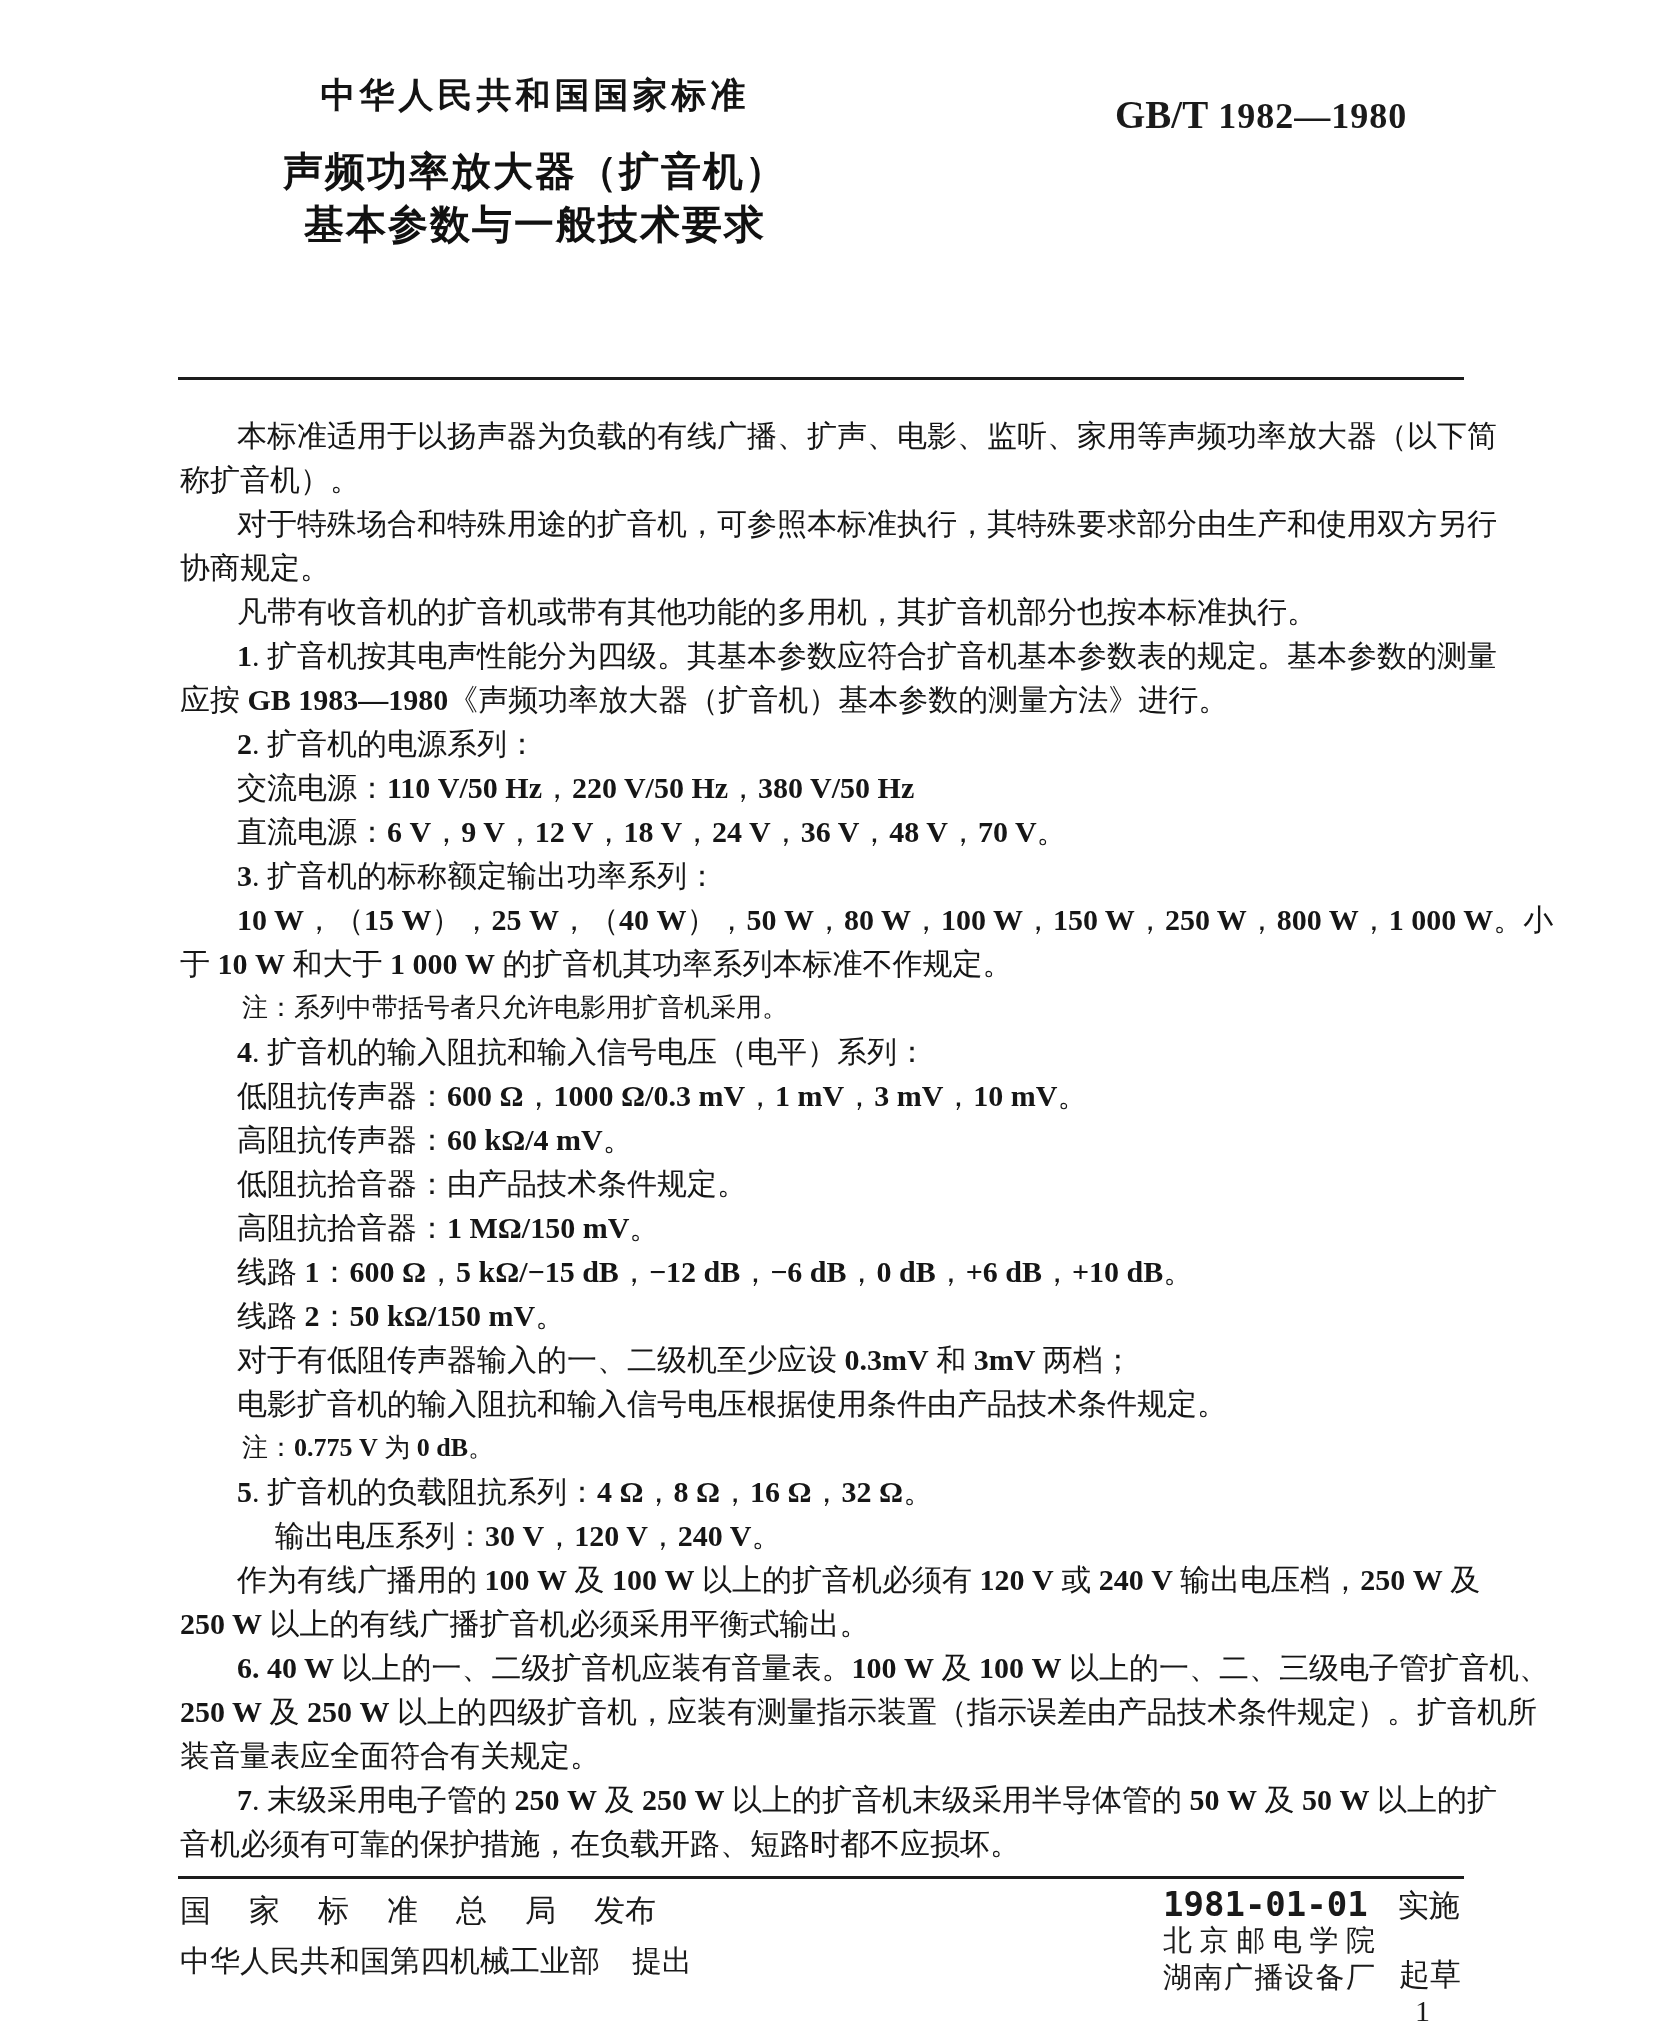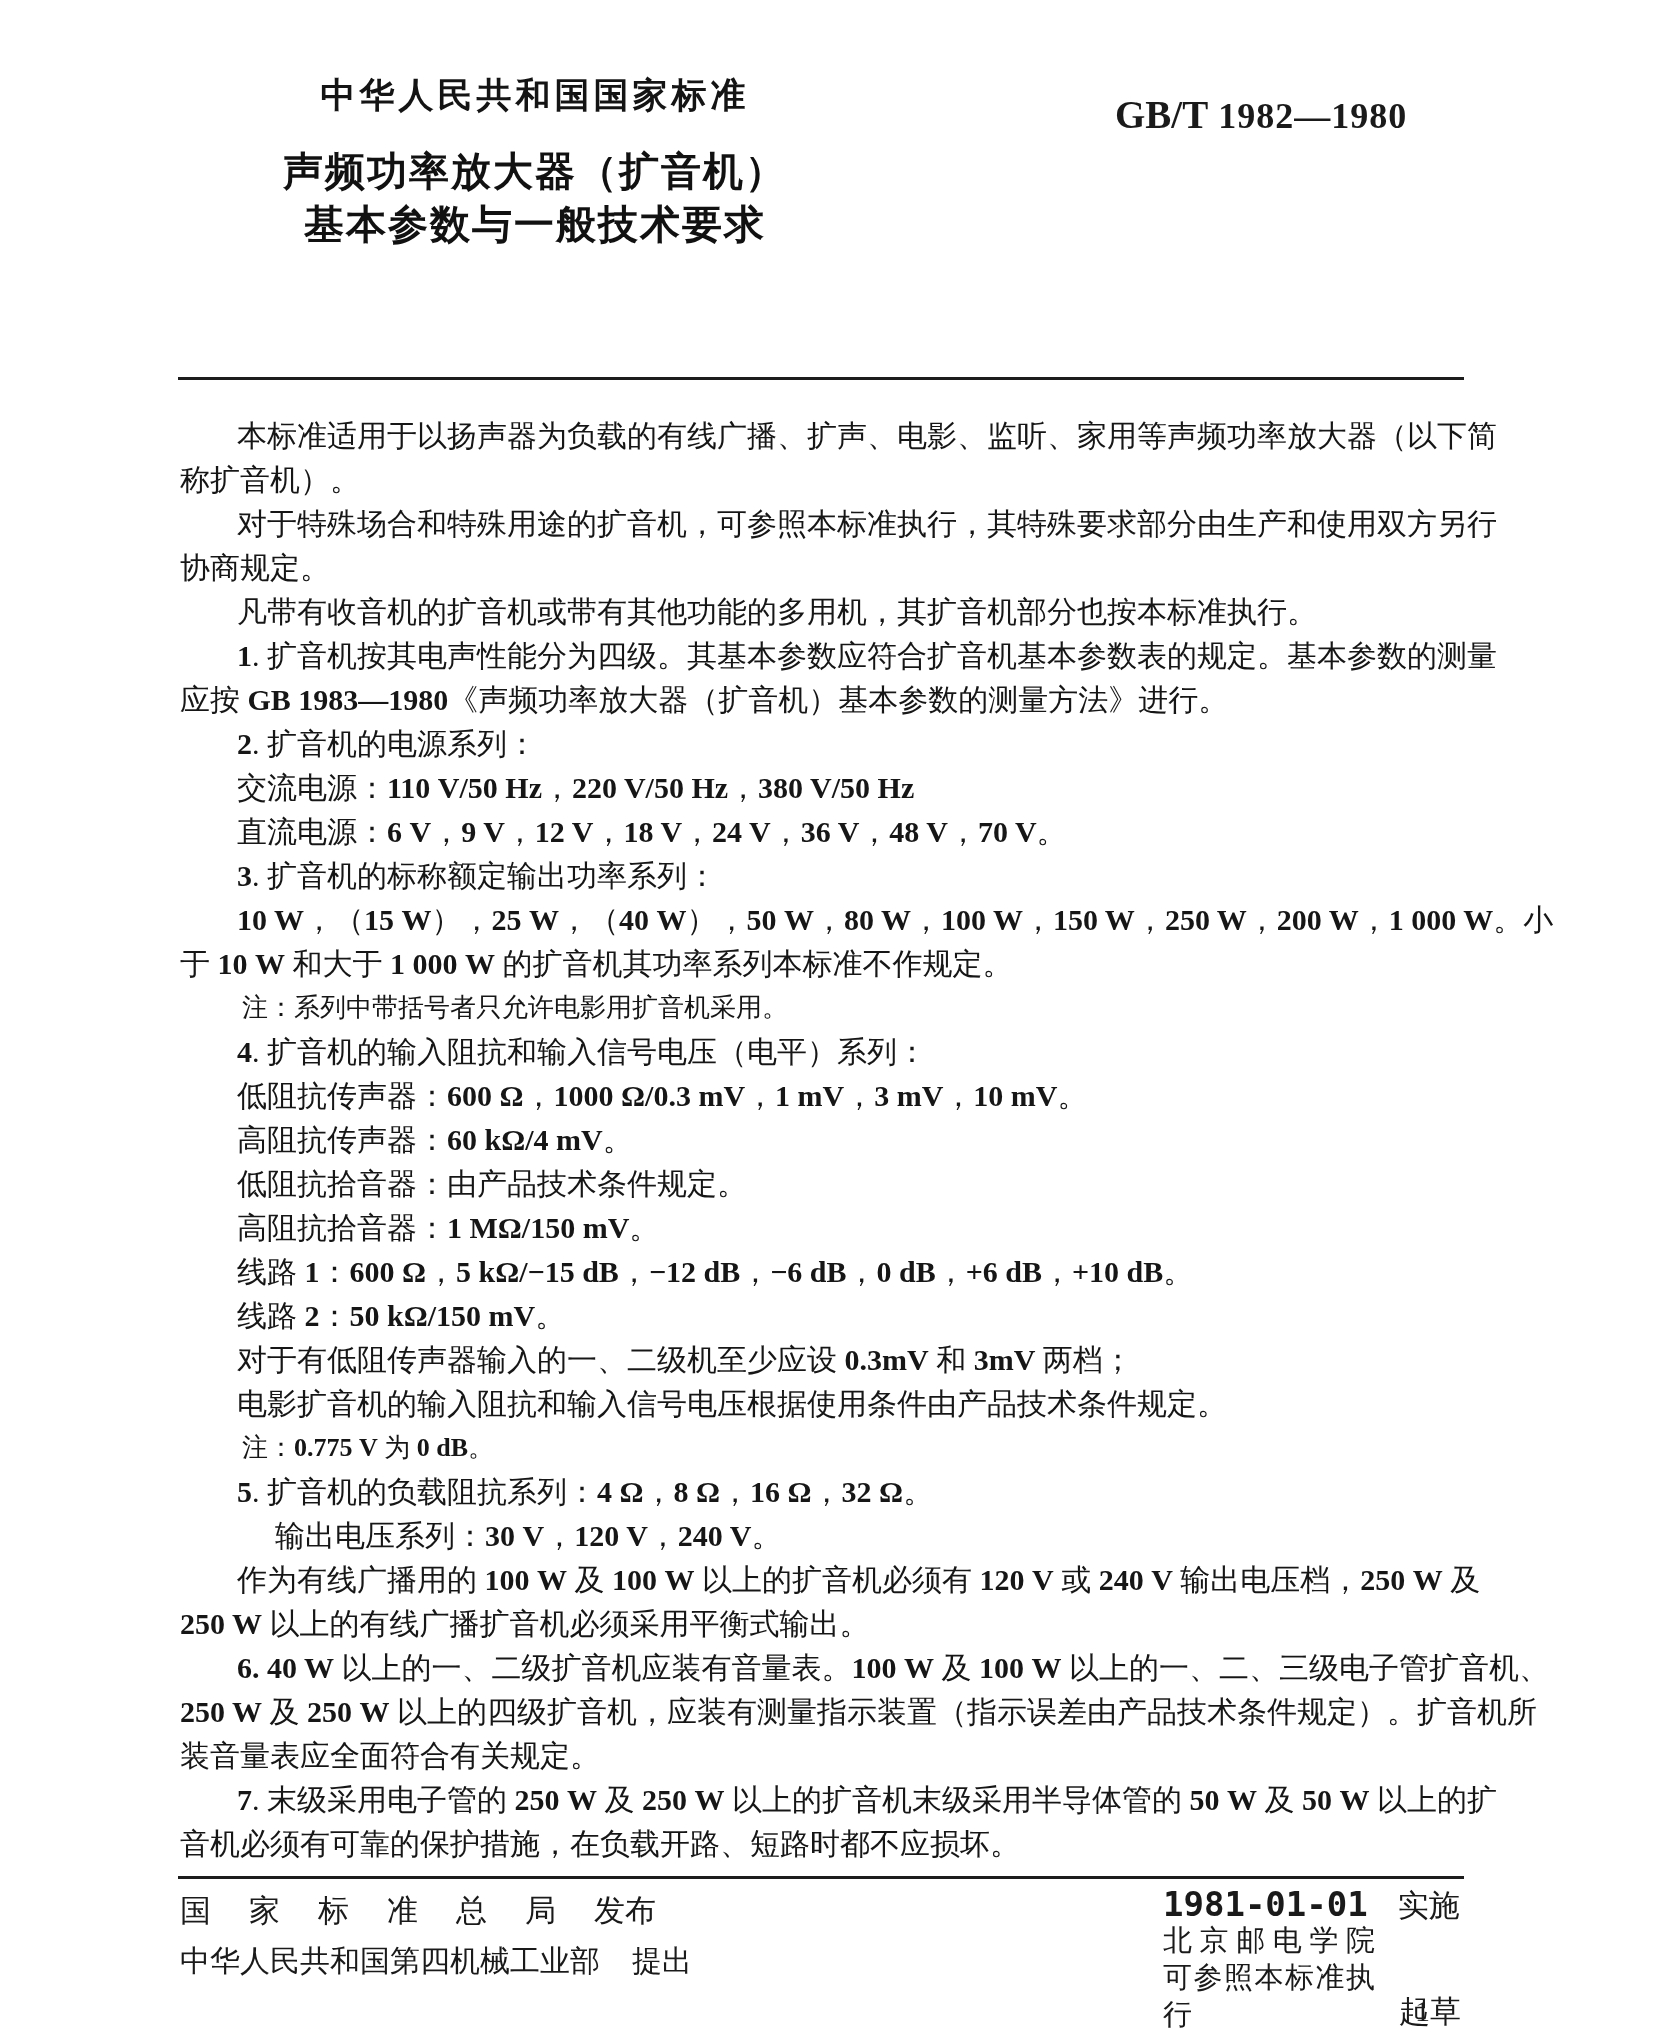--- a/index.html
+++ b/index.html
@@ -97,21 +97,21 @@
       <div class="line flush">称扩音机）。</div>
       <div class="line indent">对于特殊场合和特殊用途的扩音机，可参照本标准执行，其特殊要求部分由生产和使用双方另行</div>
       <div class="line flush">协商规定。</div>
       <div class="line indent">凡带有收音机的扩音机或带有其他功能的多用机，其扩音机部分也按本标准执行。</div>
       <div class="line indent"><b>1</b>. 扩音机按其电声性能分为四级。其基本参数应符合扩音机基本参数表的规定。基本参数的测量</div>
       <div class="line flush">应按 <b>GB 1983—1980</b>《声频功率放大器（扩音机）基本参数的测量方法》进行。</div>
       <div class="line indent"><b>2</b>. 扩音机的电源系列：</div>
       <div class="line indent">交流电源：<b>110 V/50 Hz</b>，<b>220 V/50 Hz</b>，<b>380 V/50 Hz</b></div>
       <div class="line indent">直流电源：<b>6 V</b>，<b>9 V</b>，<b>12 V</b>，<b>18 V</b>，<b>24 V</b>，<b>36 V</b>，<b>48 V</b>，<b>70 V</b>。</div>
       <div class="line indent"><b>3</b>. 扩音机的标称额定输出功率系列：</div>
-      <div class="line indent"><b>10 W</b>，（<b>15 W</b>），<b>25 W</b>，（<b>40 W</b>），<b>50 W</b>，<b>80 W</b>，<b>100 W</b>，<b>150 W</b>，<b>250 W</b>，<b>200 W</b>，<b>1 000 W</b>。小</div>
+      <div class="line indent"><b>10 W</b>，（<b>15 W</b>），<b>25 W</b>，（<b>40 W</b>），<b>50 W</b>，<b>80 W</b>，<b>100 W</b>，<b>150 W</b>，<b>250 W</b>，<b>800 W</b>，<b>1 000 W</b>。小</div>
       <div class="line flush">于 <b>10 W</b> 和大于 <b>1 000 W</b> 的扩音机其功率系列本标准不作规定。</div>
       <div class="line note">注：系列中带括号者只允许电影用扩音机采用。</div>
       <div class="line indent"><b>4</b>. 扩音机的输入阻抗和输入信号电压（电平）系列：</div>
       <div class="line indent">低阻抗传声器：<b>600 Ω</b>，<b>1000 Ω/0.3 mV</b>，<b>1 mV</b>，<b>3 mV</b>，<b>10 mV</b>。</div>
       <div class="line indent">高阻抗传声器：<b>60 kΩ/4 mV</b>。</div>
       <div class="line indent">低阻抗拾音器：由产品技术条件规定。</div>
       <div class="line indent">高阻抗拾音器：<b>1 MΩ/150 mV</b>。</div>
       <div class="line indent">线路 <b>1</b>：<b>600 Ω</b>，<b>5 kΩ/−15 dB</b>，<b>−12 dB</b>，<b>−6 dB</b>，<b>0 dB</b>，<b>+6 dB</b>，<b>+10 dB</b>。</div>
       <div class="line indent">线路 <b>2</b>：<b>50 kΩ/150 mV</b>。</div>
       <div class="line indent">对于有低阻传声器输入的一、二级机至少应设 <b>0.3mV</b> 和 <b>3mV</b> 两档；</div>
@@ -138,20 +138,20 @@
     <span>中华人民共和国第四机械工业部</span><span class="action">提出</span>
   </div>
 
   <div class="f-date">
     <span class="date">1981-01-01</span><span class="action">实施</span>
   </div>
 
   <div class="f-drafters">
     <span class="orgs">
       <span class="org" style="display:block">北京邮电学院</span>
-      <span class="org" style="display:block">可参照本标准执行</span>
+      <span class="org" style="display:block">湖南广播设备厂</span>
     </span>
     <span class="action">起草</span>
   </div>
 
   <div class="page-num">1</div>
 
 </div>
 
 </body></html>

